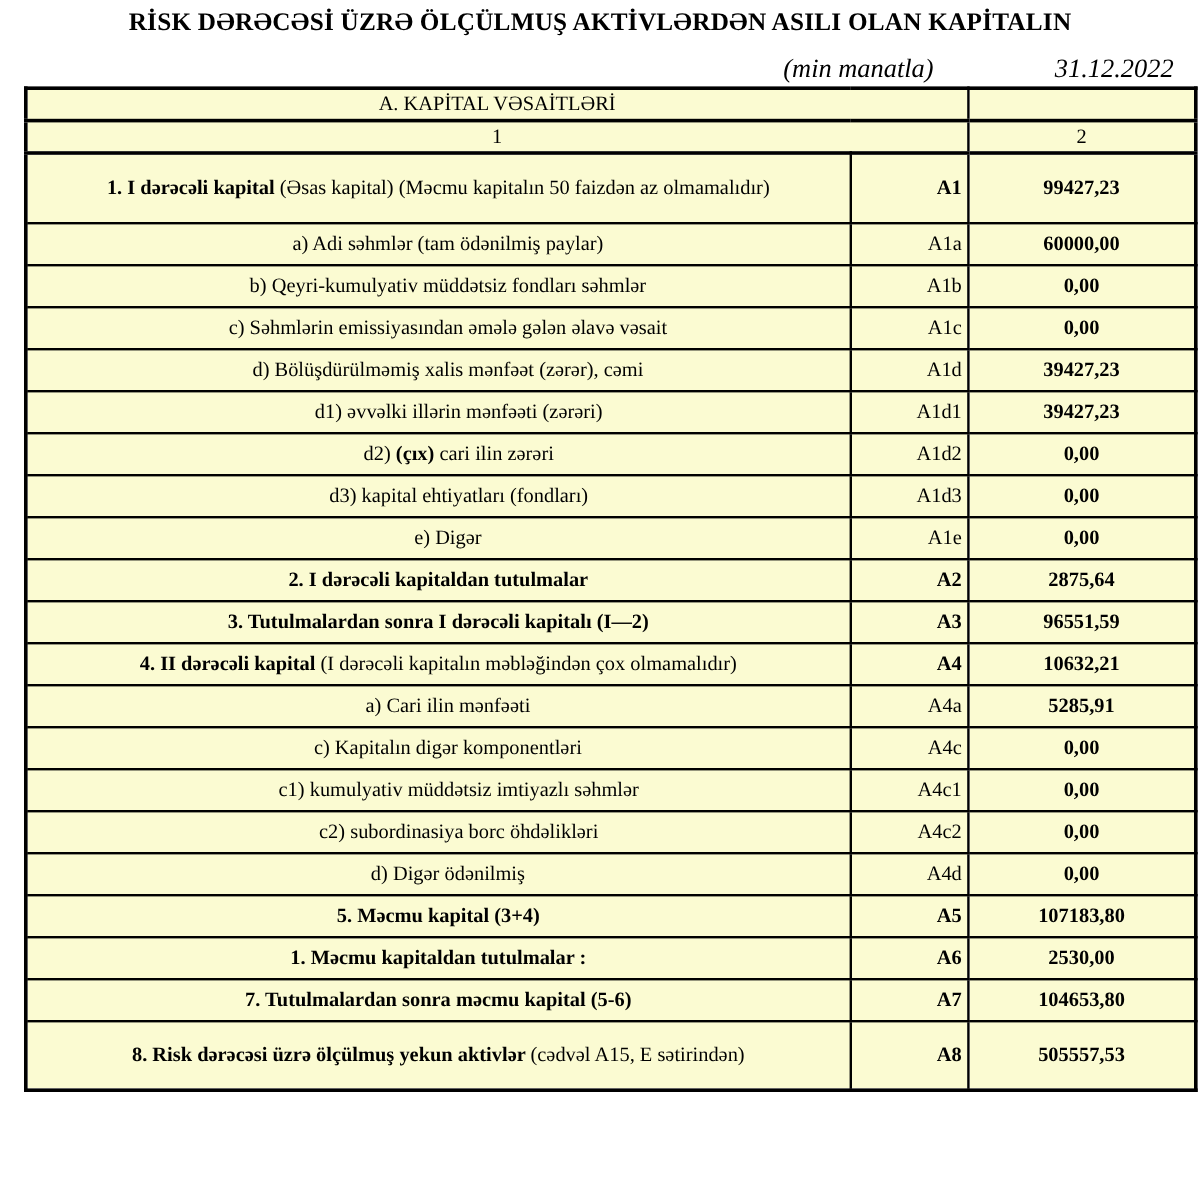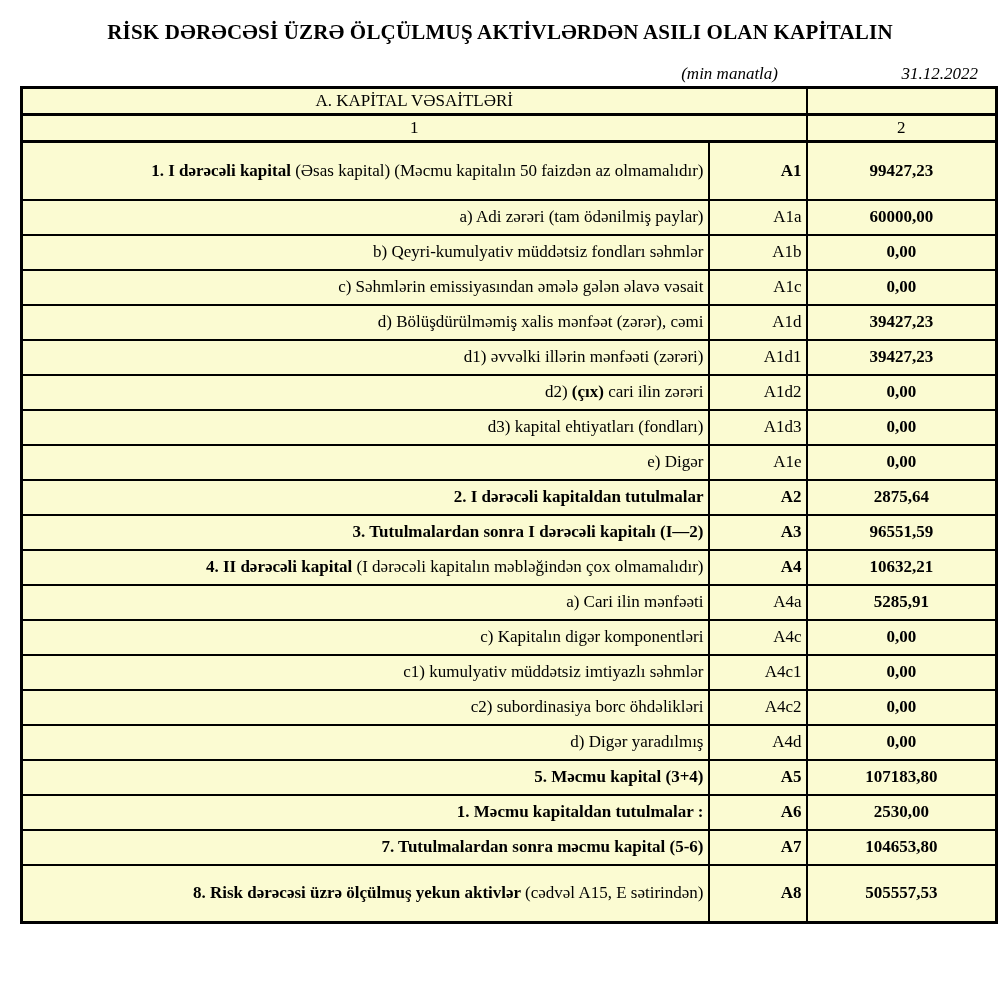--- a/index.html
+++ b/index.html
@@ -13,28 +13,28 @@
     background:#ffffff;
     color:var(--text-c);
     font-family:"Liberation Serif", serif;
     overflow:hidden;
   }
   .page-title{
     text-align:center;
     font-weight:bold;
     font-size:21px;
     line-height:28px;
-    margin-top:18px;
+    margin-top:4px;
     letter-spacing:0.2px;
   }
   .meta-row{
     position:relative;
     height:22px;
     margin:16px 20px 2px 20px;
-    font-size:17px;
+    font-size:22px;
     font-style:italic;
   }
   .unit-note{position:absolute;right:202px;bottom:0;}
   .report-date{position:absolute;right:2px;bottom:0;}
   .table-wrap{position:relative;margin-left:20px;width:975px;}
   table.capital{
     border-collapse:collapse;
     table-layout:fixed;
     width:975px;
     font-size:17px;
@@ -48,21 +48,21 @@
   }
   table.capital{border:3px solid var(--border-c);}
   tr.hdr-row{height:26px;}
   tr.hdr-row td{
     text-align:center;
     font-weight:normal;
     border-bottom-width:3px;
   }
   tr.row{height:35px;}
   tr.row.tall{height:58px;}
-  td.label{text-align:right;padding-left:6px;margin-left:36px;}
+  td.label{text-align:center;padding-left:6px;margin-left:36px;}
   td.label.ind1{padding-left:20px;}
   td.label.ind2{padding-left:38px;}
   td.code{text-align:right;}
   td.code.bold{font-weight:bold;}
   td.value{text-align:center;padding-right:5px;font-weight:bold;}
 </style>
 </head>
 <body>
 
 <div class="page-title">
@@ -89,21 +89,21 @@
       <tr class="hdr-row">
         <td colspan="2">1</td>
         <td>2</td>
       </tr>
     <tr class="row tall">
           <td class="label ind0"><b>1. I dərəcəli kapital </b><span>(Əsas kapital) (Məcmu kapitalın 50 faizdən az olmamalıdır)</span></td>
           <td class="code bold">A1</td>
           <td class="value">99427,23</td>
         </tr>
         <tr class="row">
-          <td class="label ind1"><span>a) Adi zərəri (tam ödənilmiş paylar)</span></td>
+          <td class="label ind1"><span>a) Adi səhmlər (tam ödənilmiş paylar)</span></td>
           <td class="code">A1a</td>
           <td class="value">60000,00</td>
         </tr>
         <tr class="row">
           <td class="label ind1"><span>b) Qeyri-kumulyativ müddətsiz fondları səhmlər</span></td>
           <td class="code">A1b</td>
           <td class="value">0,00</td>
         </tr>
         <tr class="row">
           <td class="label ind1"><span>c) Səhmlərin emissiyasından əmələ gələn əlavə vəsait</span></td>
@@ -164,21 +164,21 @@
           <td class="label ind2"><span>c1) kumulyativ müddətsiz imtiyazlı səhmlər</span></td>
           <td class="code">A4c1</td>
           <td class="value">0,00</td>
         </tr>
         <tr class="row">
           <td class="label ind2"><span>c2) subordinasiya borc öhdəlikləri</span></td>
           <td class="code">A4c2</td>
           <td class="value">0,00</td>
         </tr>
         <tr class="row">
-          <td class="label ind1"><span>d) Digər yaradılmış</span></td>
+          <td class="label ind1"><span>d) Digər ödənilmiş</span></td>
           <td class="code">A4d</td>
           <td class="value">0,00</td>
         </tr>
         <tr class="row">
           <td class="label ind0"><b>5. Məcmu kapital (3+4)</b></td>
           <td class="code bold">A5</td>
           <td class="value">107183,80</td>
         </tr>
         <tr class="row">
           <td class="label ind0"><b>1. Məcmu kapitaldan tutulmalar :</b></td>

